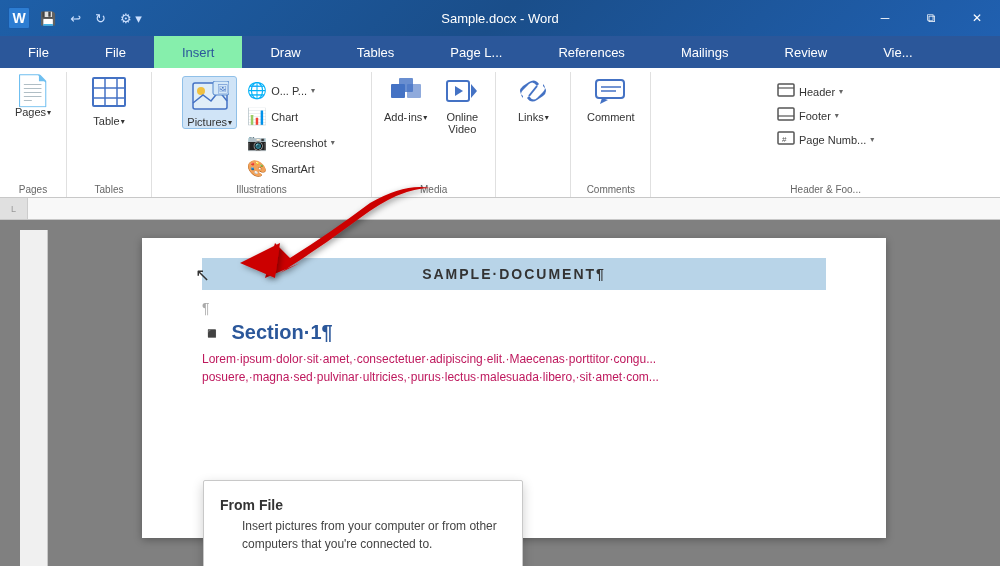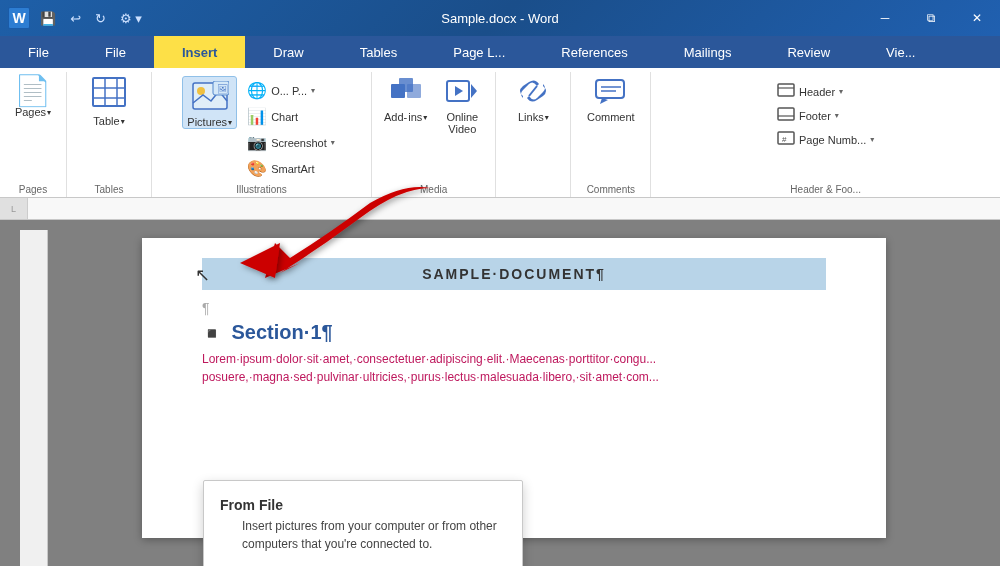--- a/index.html
+++ b/index.html
@@ -60,23 +60,23 @@
     }
     .menu-item {
       padding: 0 28px;
       display: flex; align-items: center;
       color: white;
       font-size: 13px;
       cursor: pointer;
       white-space: nowrap;
     }
     .menu-item.active {
-      background: #fde047;
+      background: #86efac;
       color: #2b579a;
-      font-weight: 700;
+      font-weight: 400;
     }
 
     
     .ribbon {
       background: white;
       border-bottom: 1px solid #c8c8c8;
       display: flex;
       align-items: stretch;
       padding: 4px 0 0 0;
       min-height: 90px;

